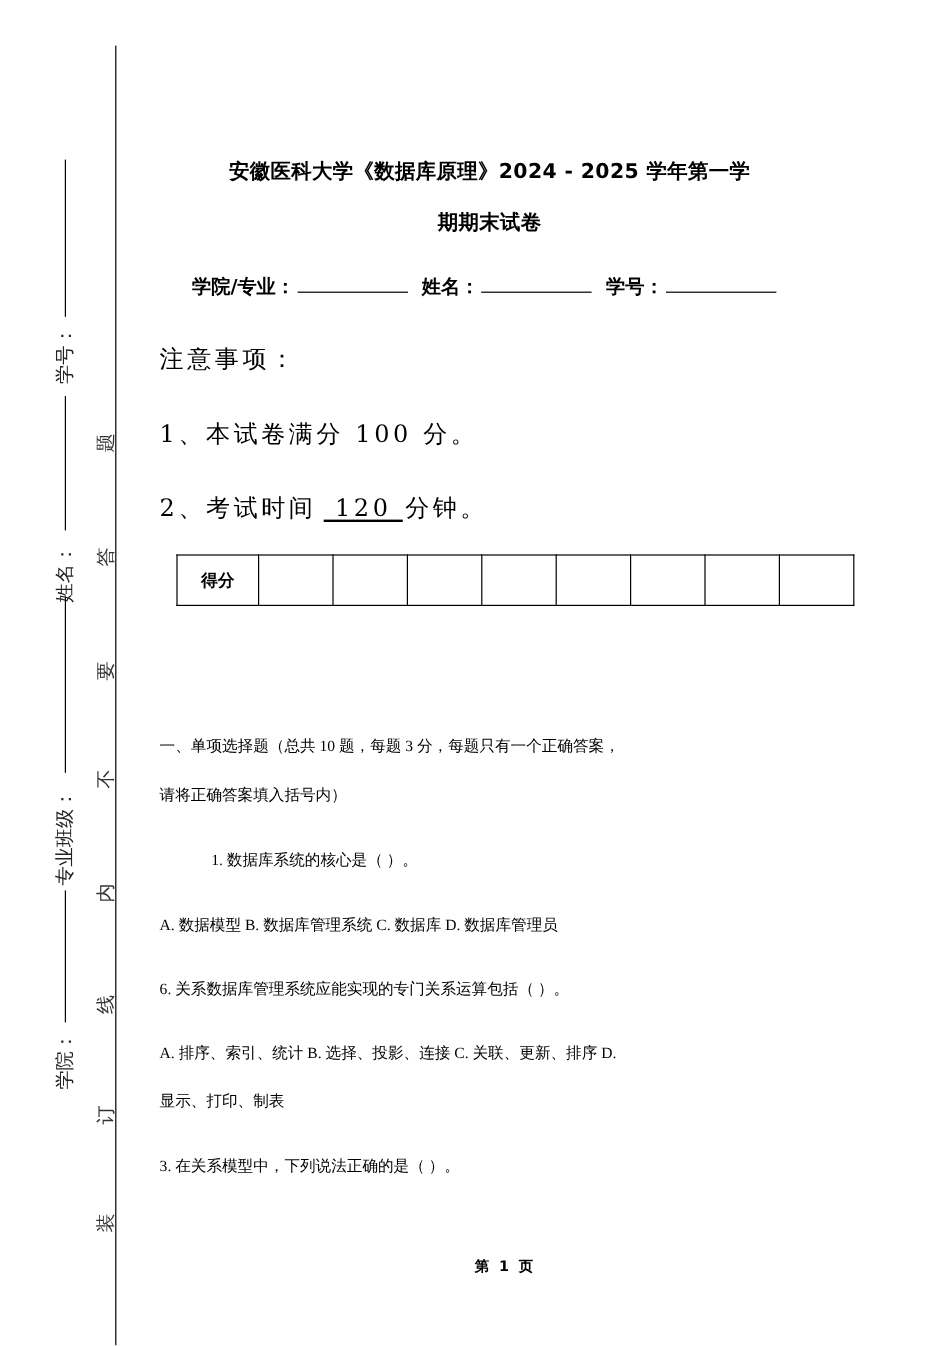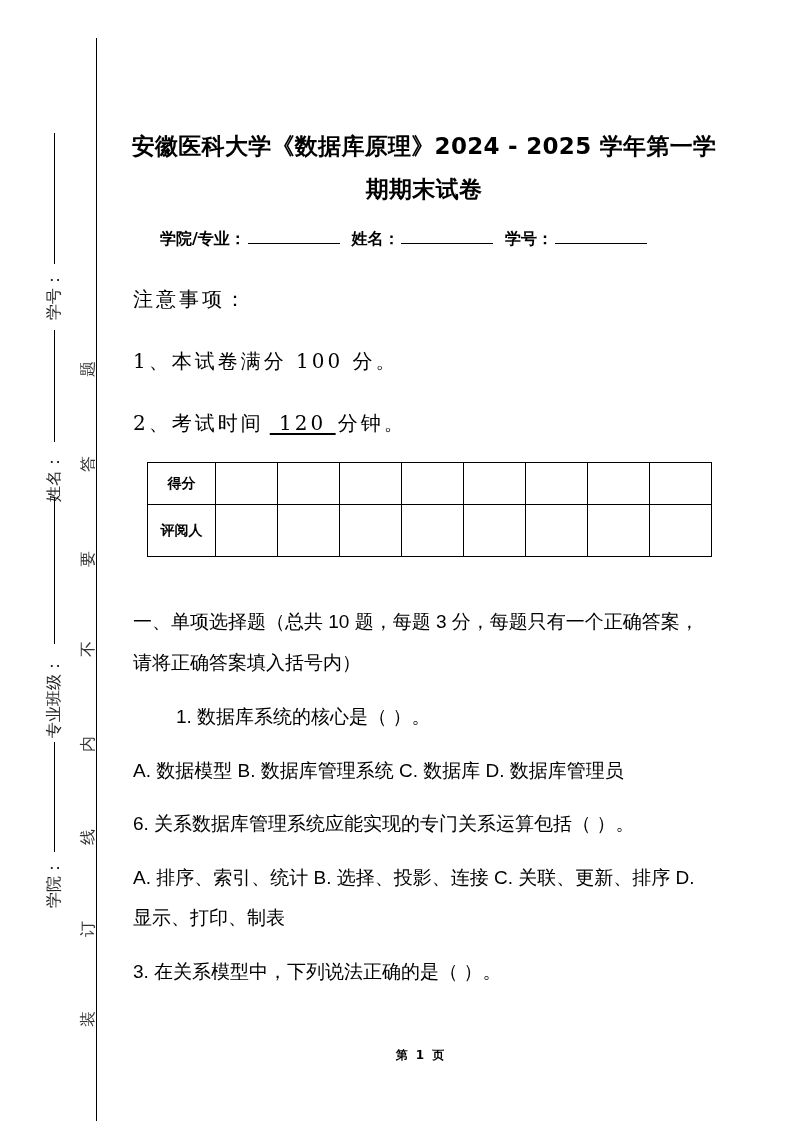--- a/index.html
+++ b/index.html
@@ -25,23 +25,23 @@
     text-align: center;
   }
   .vchar {
     position: absolute;
     transform: rotate(-90deg);
     font-family: "DejaVu Sans", "Liberation Sans", sans-serif;
     font-size: 16px; color: #333; width: 18px; height: 18px; line-height: 18px; text-align: center;
   }
 
   .title {
-    position: absolute; left: 124px; width: 600px; text-align: center;
+    position: absolute; left: 108px; width: 600px; text-align: center;
     font-family: "DejaVu Sans", "Liberation Sans", sans-serif;
-    font-weight: bold; font-size: 23px; letter-spacing: 0.3px;
+    font-weight: bold; font-size: 17px; letter-spacing: 0.3px;
   }
   .info-line {
     position: absolute; left: 160px; top: 229px; width: 560px;
     font-family: "DejaVu Sans", "Liberation Sans", sans-serif;
     font-weight: bold; font-size: 16px; white-space: nowrap;
   }
   .blank {
     display: inline-block; width: 92px; border-bottom: 1.3px solid #000;
     height: 14px; vertical-align: baseline; margin: 0 6px 0 2px;
   }
@@ -62,22 +62,22 @@
   table.score tr.r0 td { height: 30px; }
   table.score tr.r1 td { height: 41px; }
   table.score tr.r2 td { height: 51px; }
   table.score td.c0 { width: 67px; }
   table.score td.cn { width: 61px; }
   table.score tr.r0 td.cn { font-weight: normal; }
   table.score tr.r0 td.clast { font-weight: bold; }
 
   .body-text {
     position: absolute; left: 133px; width: 580px;
-    font-family: Liberation Sans, sans-serif;
-    font-size: 19px; line-height: 22px; white-space: nowrap;
+    font-family: Liberation Serif, serif;
+    font-size: 13px; line-height: 22px; white-space: nowrap;
   }
   .footer {
     position: absolute; left: 360px; top: 1047px; width: 120px; text-align: center;
     font-family: "DejaVu Sans", "Liberation Sans", sans-serif;
     font-weight: bold; font-size: 12px; word-spacing: 4px;
   }
 </style>
 </head>
 <body>
 
@@ -125,31 +125,20 @@
     <td class="c0">得分</td>
     <td class="cn"></td>
     <td class="cn"></td>
     <td class="cn"></td>
     <td class="cn"></td>
     <td class="cn"></td>
     <td class="cn"></td>
     <td class="cn"></td>
     <td class="cn"></td>
   </tr>
-  <tr class="r2">
-    <td class="c0">评阅人</td>
-    <td class="cn"></td>
-    <td class="cn"></td>
-    <td class="cn"></td>
-    <td class="cn"></td>
-    <td class="cn"></td>
-    <td class="cn"></td>
-    <td class="cn"></td>
-    <td class="cn"></td>
-  </tr>
 </tbody>
   </table>
 
 <div class="body-text" style="top:611px;">一、单项选择题（总共 10 题，每题 3 分，每题只有一个正确答案，</div>
 <div class="body-text" style="top:652px;">请将正确答案填入括号内）</div>
 
 <div class="body-text" style="top:706px;margin-left:43px;">1. 数据库系统的核心是（   ）。</div>
 <div class="body-text" style="top:760px;">A. 数据模型   B. 数据库管理系统   C. 数据库   D. 数据库管理员</div>
 
 <div class="body-text" style="top:813px;">6. 关系数据库管理系统应能实现的专门关系运算包括（   ）。</div>

